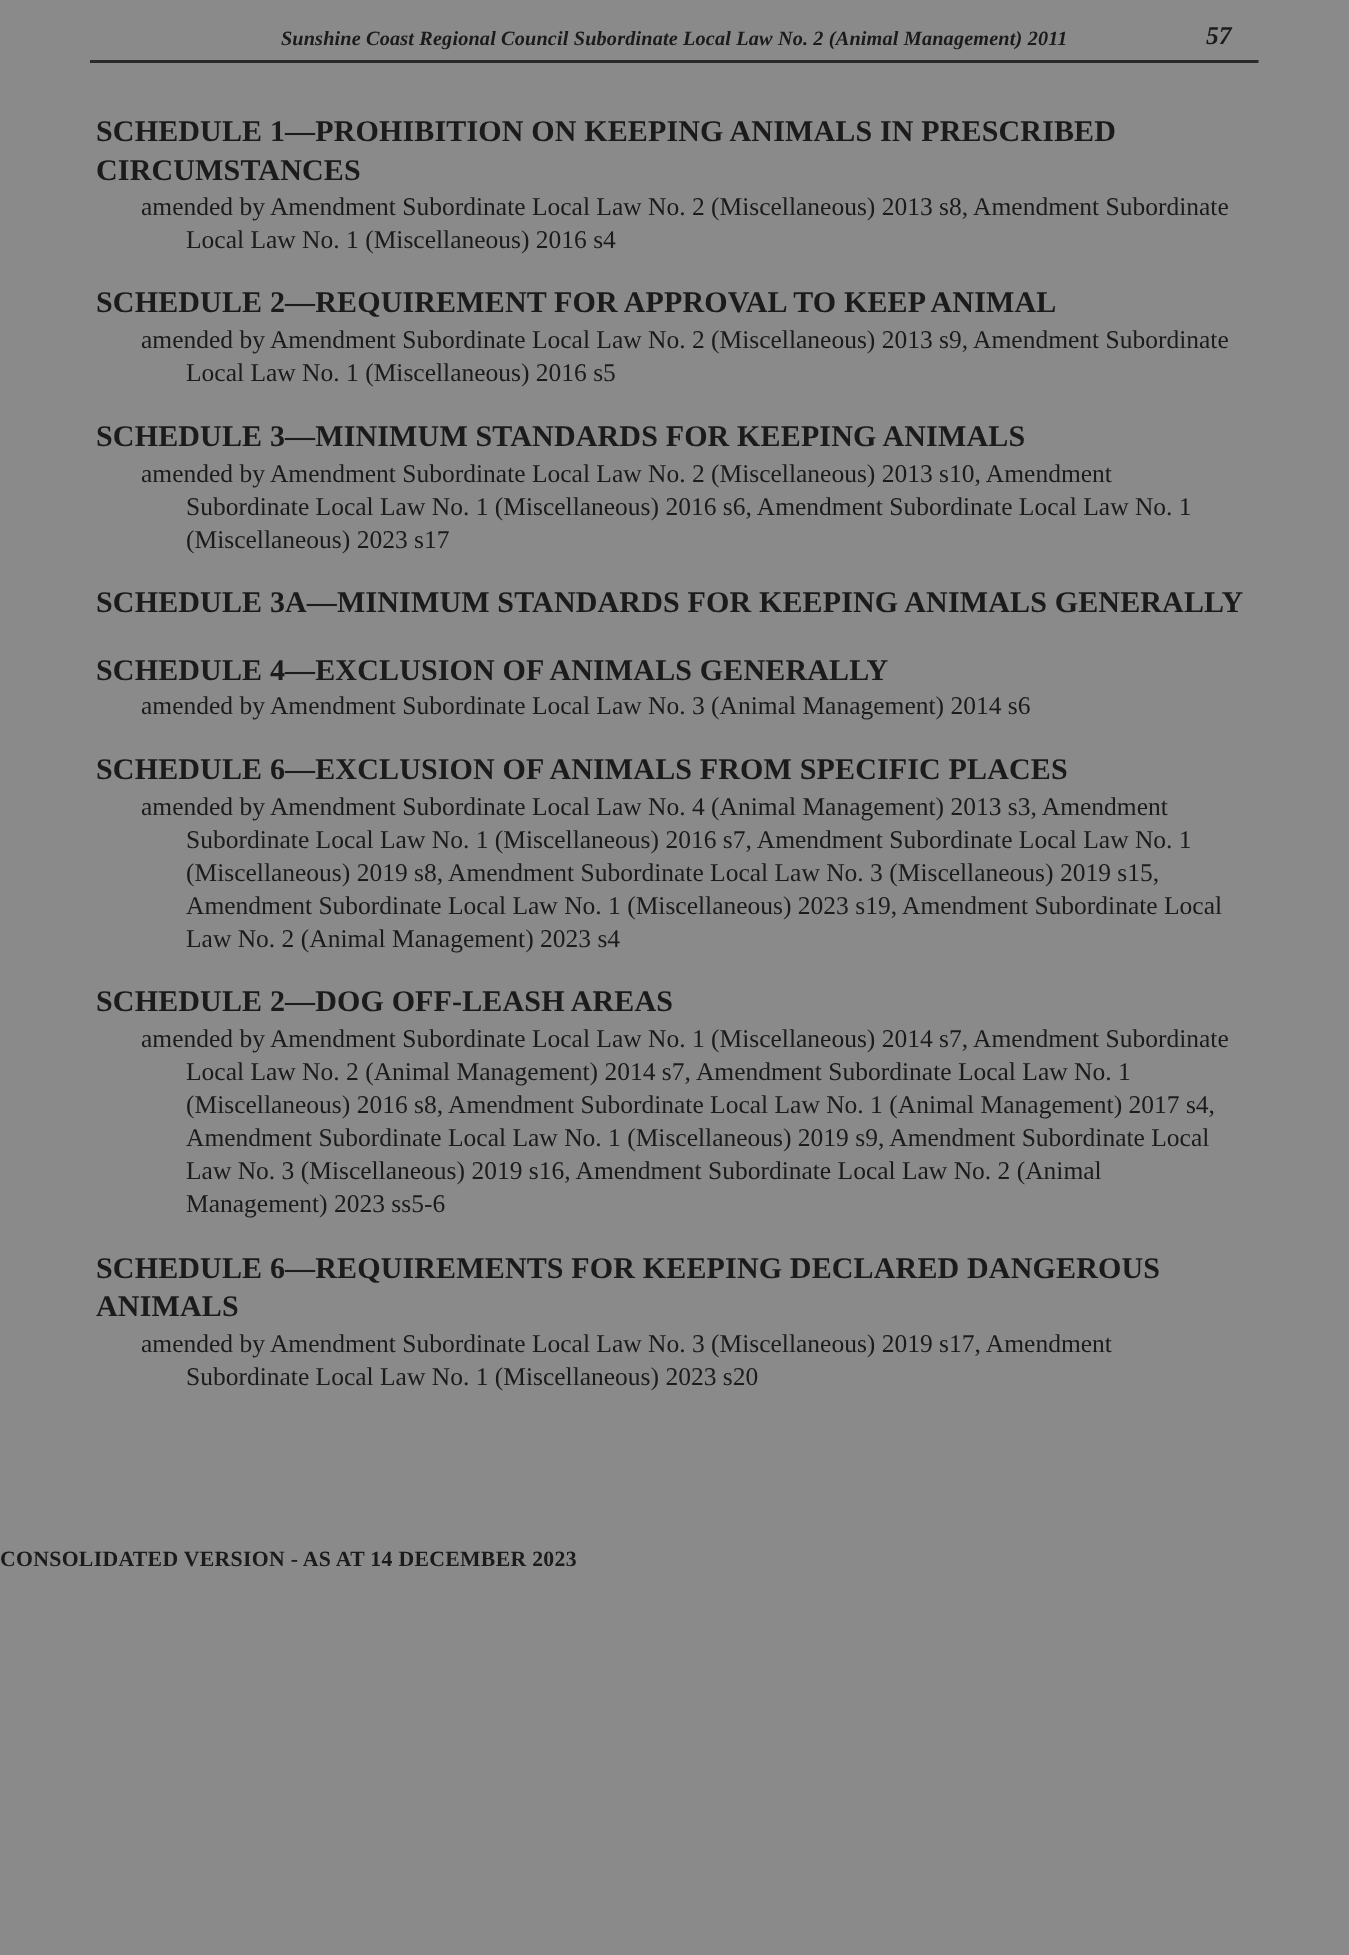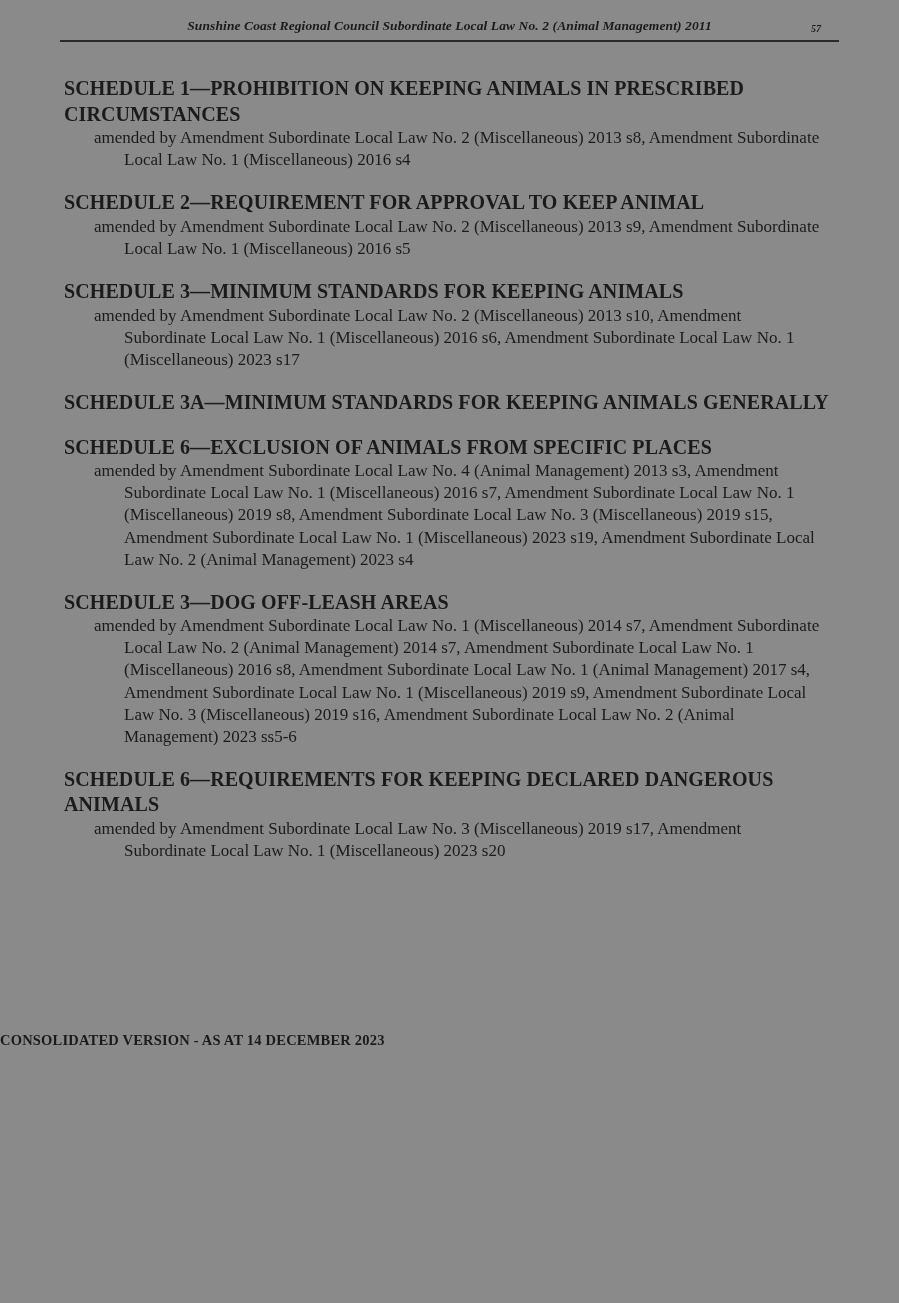--- a/index.html
+++ b/index.html
@@ -43,21 +43,21 @@
     letter-spacing: 0.1px;
     text-align: center;
     white-space: nowrap;
   }
   .header-page {
     position: absolute;
     right: 18px;
     bottom: 6px;
     font-style: italic;
     font-weight: bold;
-    font-size: 10px;
+    font-size: 17px;
   }
   .content {
     position: absolute;
     top: 76px;
     left: 64px;
     right: 64px;
   }
   .entry {
     margin-bottom: 19px;
   }
@@ -110,28 +110,32 @@
 
     <div class="entry">
       <div class="entry-title">SCHEDULE 3—MINIMUM STANDARDS FOR KEEPING ANIMALS</div>
       <div class="entry-note">amended by Amendment Subordinate Local Law No. 2 (Miscellaneous) 2013 s10, Amendment Subordinate Local Law No. 1 (Miscellaneous) 2016 s6, Amendment Subordinate Local Law No. 1 (Miscellaneous) 2023 s17</div>
     </div>
 
     <div class="entry">
       <div class="entry-title">SCHEDULE 3A—MINIMUM STANDARDS FOR KEEPING ANIMALS GENERALLY</div>
     </div>
 
+    <div class="entry">
+      <div class="entry-title">SCHEDULE 4—EXCLUSION OF ANIMALS GENERALLY</div>
+      <div class="entry-note">amended by Amendment Subordinate Local Law No. 3 (Animal Management) 2014 s6</div>
+    </div>
 
     <div class="entry">
       <div class="entry-title">SCHEDULE 6—EXCLUSION OF ANIMALS FROM SPECIFIC PLACES</div>
       <div class="entry-note">amended by Amendment Subordinate Local Law No. 4 (Animal Management) 2013 s3, Amendment Subordinate Local Law No. 1 (Miscellaneous) 2016 s7, Amendment Subordinate Local Law No. 1 (Miscellaneous) 2019 s8, Amendment Subordinate Local Law No. 3 (Miscellaneous) 2019 s15, Amendment Subordinate Local Law No. 1 (Miscellaneous) 2023 s19, Amendment Subordinate Local Law No. 2 (Animal Management) 2023 s4</div>
     </div>
 
     <div class="entry">
-      <div class="entry-title">SCHEDULE 3—DOG OFF-LEASH AREAS</div>
+      <div class="entry-title">SCHEDULE 2—DOG OFF-LEASH AREAS</div>
       <div class="entry-note">amended by Amendment Subordinate Local Law No. 1 (Miscellaneous) 2014 s7, Amendment Subordinate Local Law No. 2 (Animal Management) 2014 s7, Amendment Subordinate Local Law No. 1 (Miscellaneous) 2016 s8, Amendment Subordinate Local Law No. 1 (Animal Management) 2017 s4, Amendment Subordinate Local Law No. 1 (Miscellaneous) 2019 s9, Amendment Subordinate Local Law No. 3 (Miscellaneous) 2019 s16, Amendment Subordinate Local Law No. 2 (Animal Management) 2023 ss5-6</div>
     </div>
 
     <div class="entry">
       <div class="entry-title">SCHEDULE 6—REQUIREMENTS FOR KEEPING DECLARED DANGEROUS ANIMALS</div>
       <div class="entry-note">amended by Amendment Subordinate Local Law No. 3 (Miscellaneous) 2019 s17, Amendment Subordinate Local Law No. 1 (Miscellaneous) 2023 s20</div>
     </div>
 
   </div>
 

